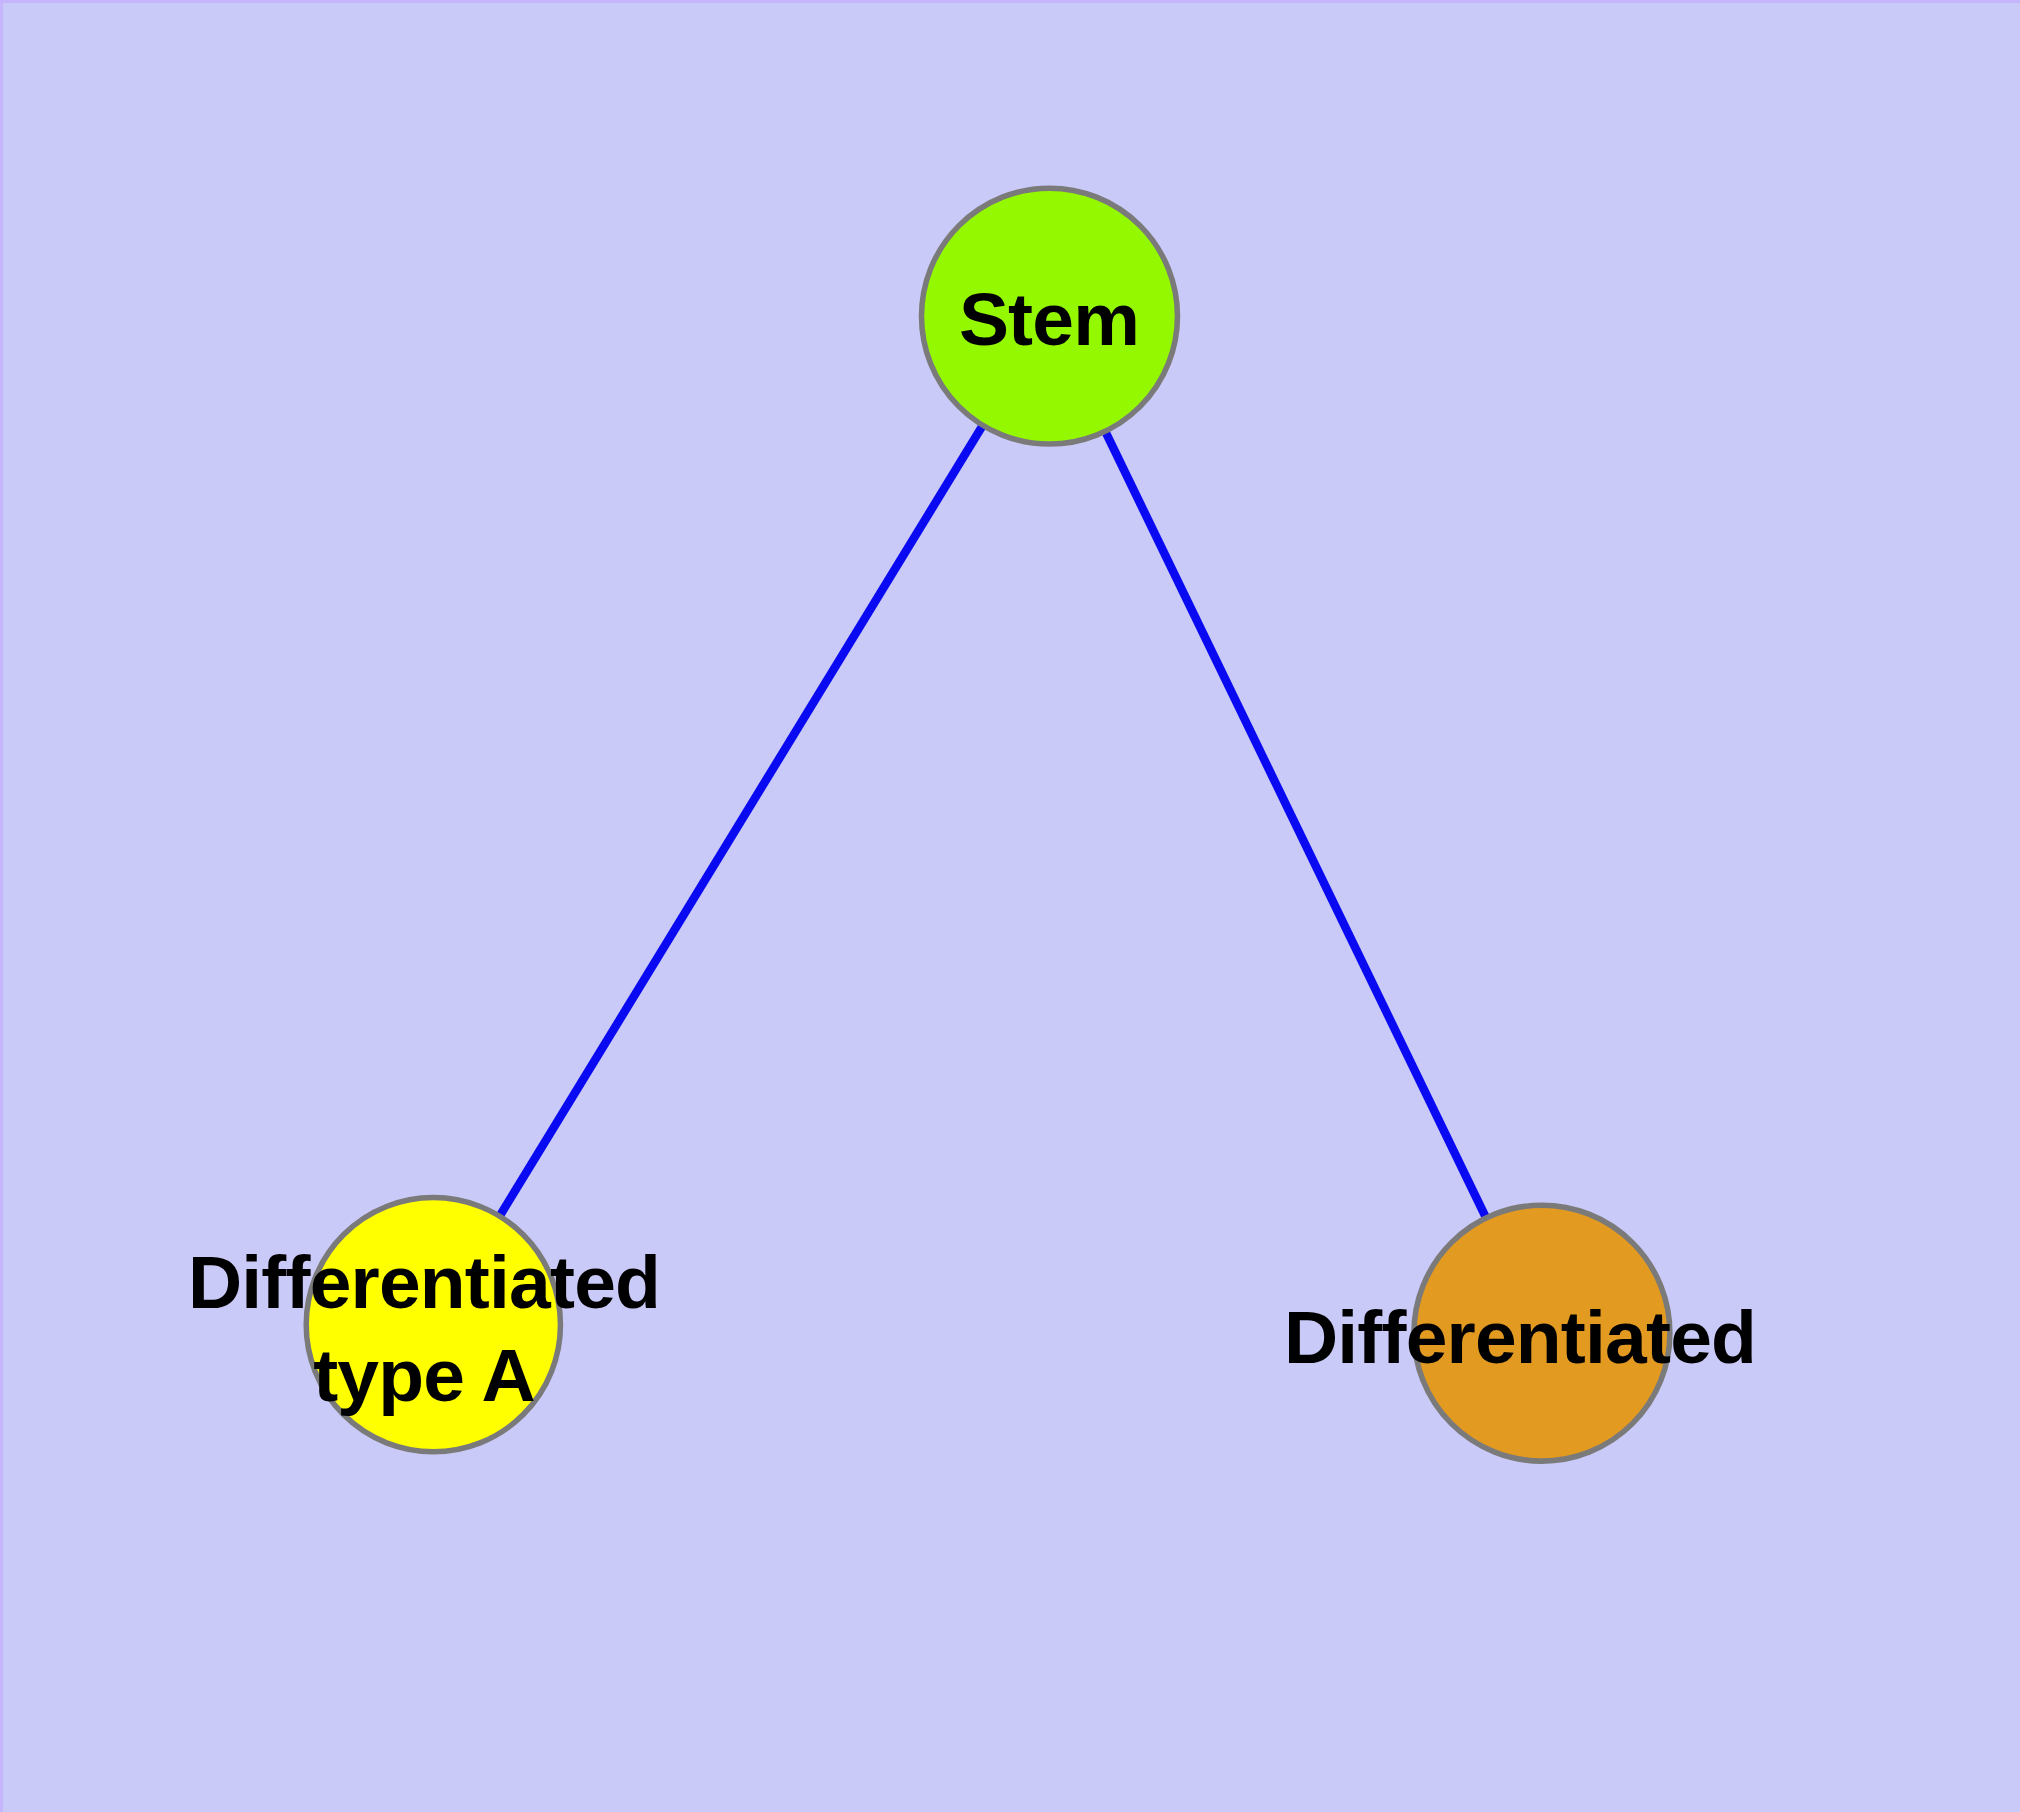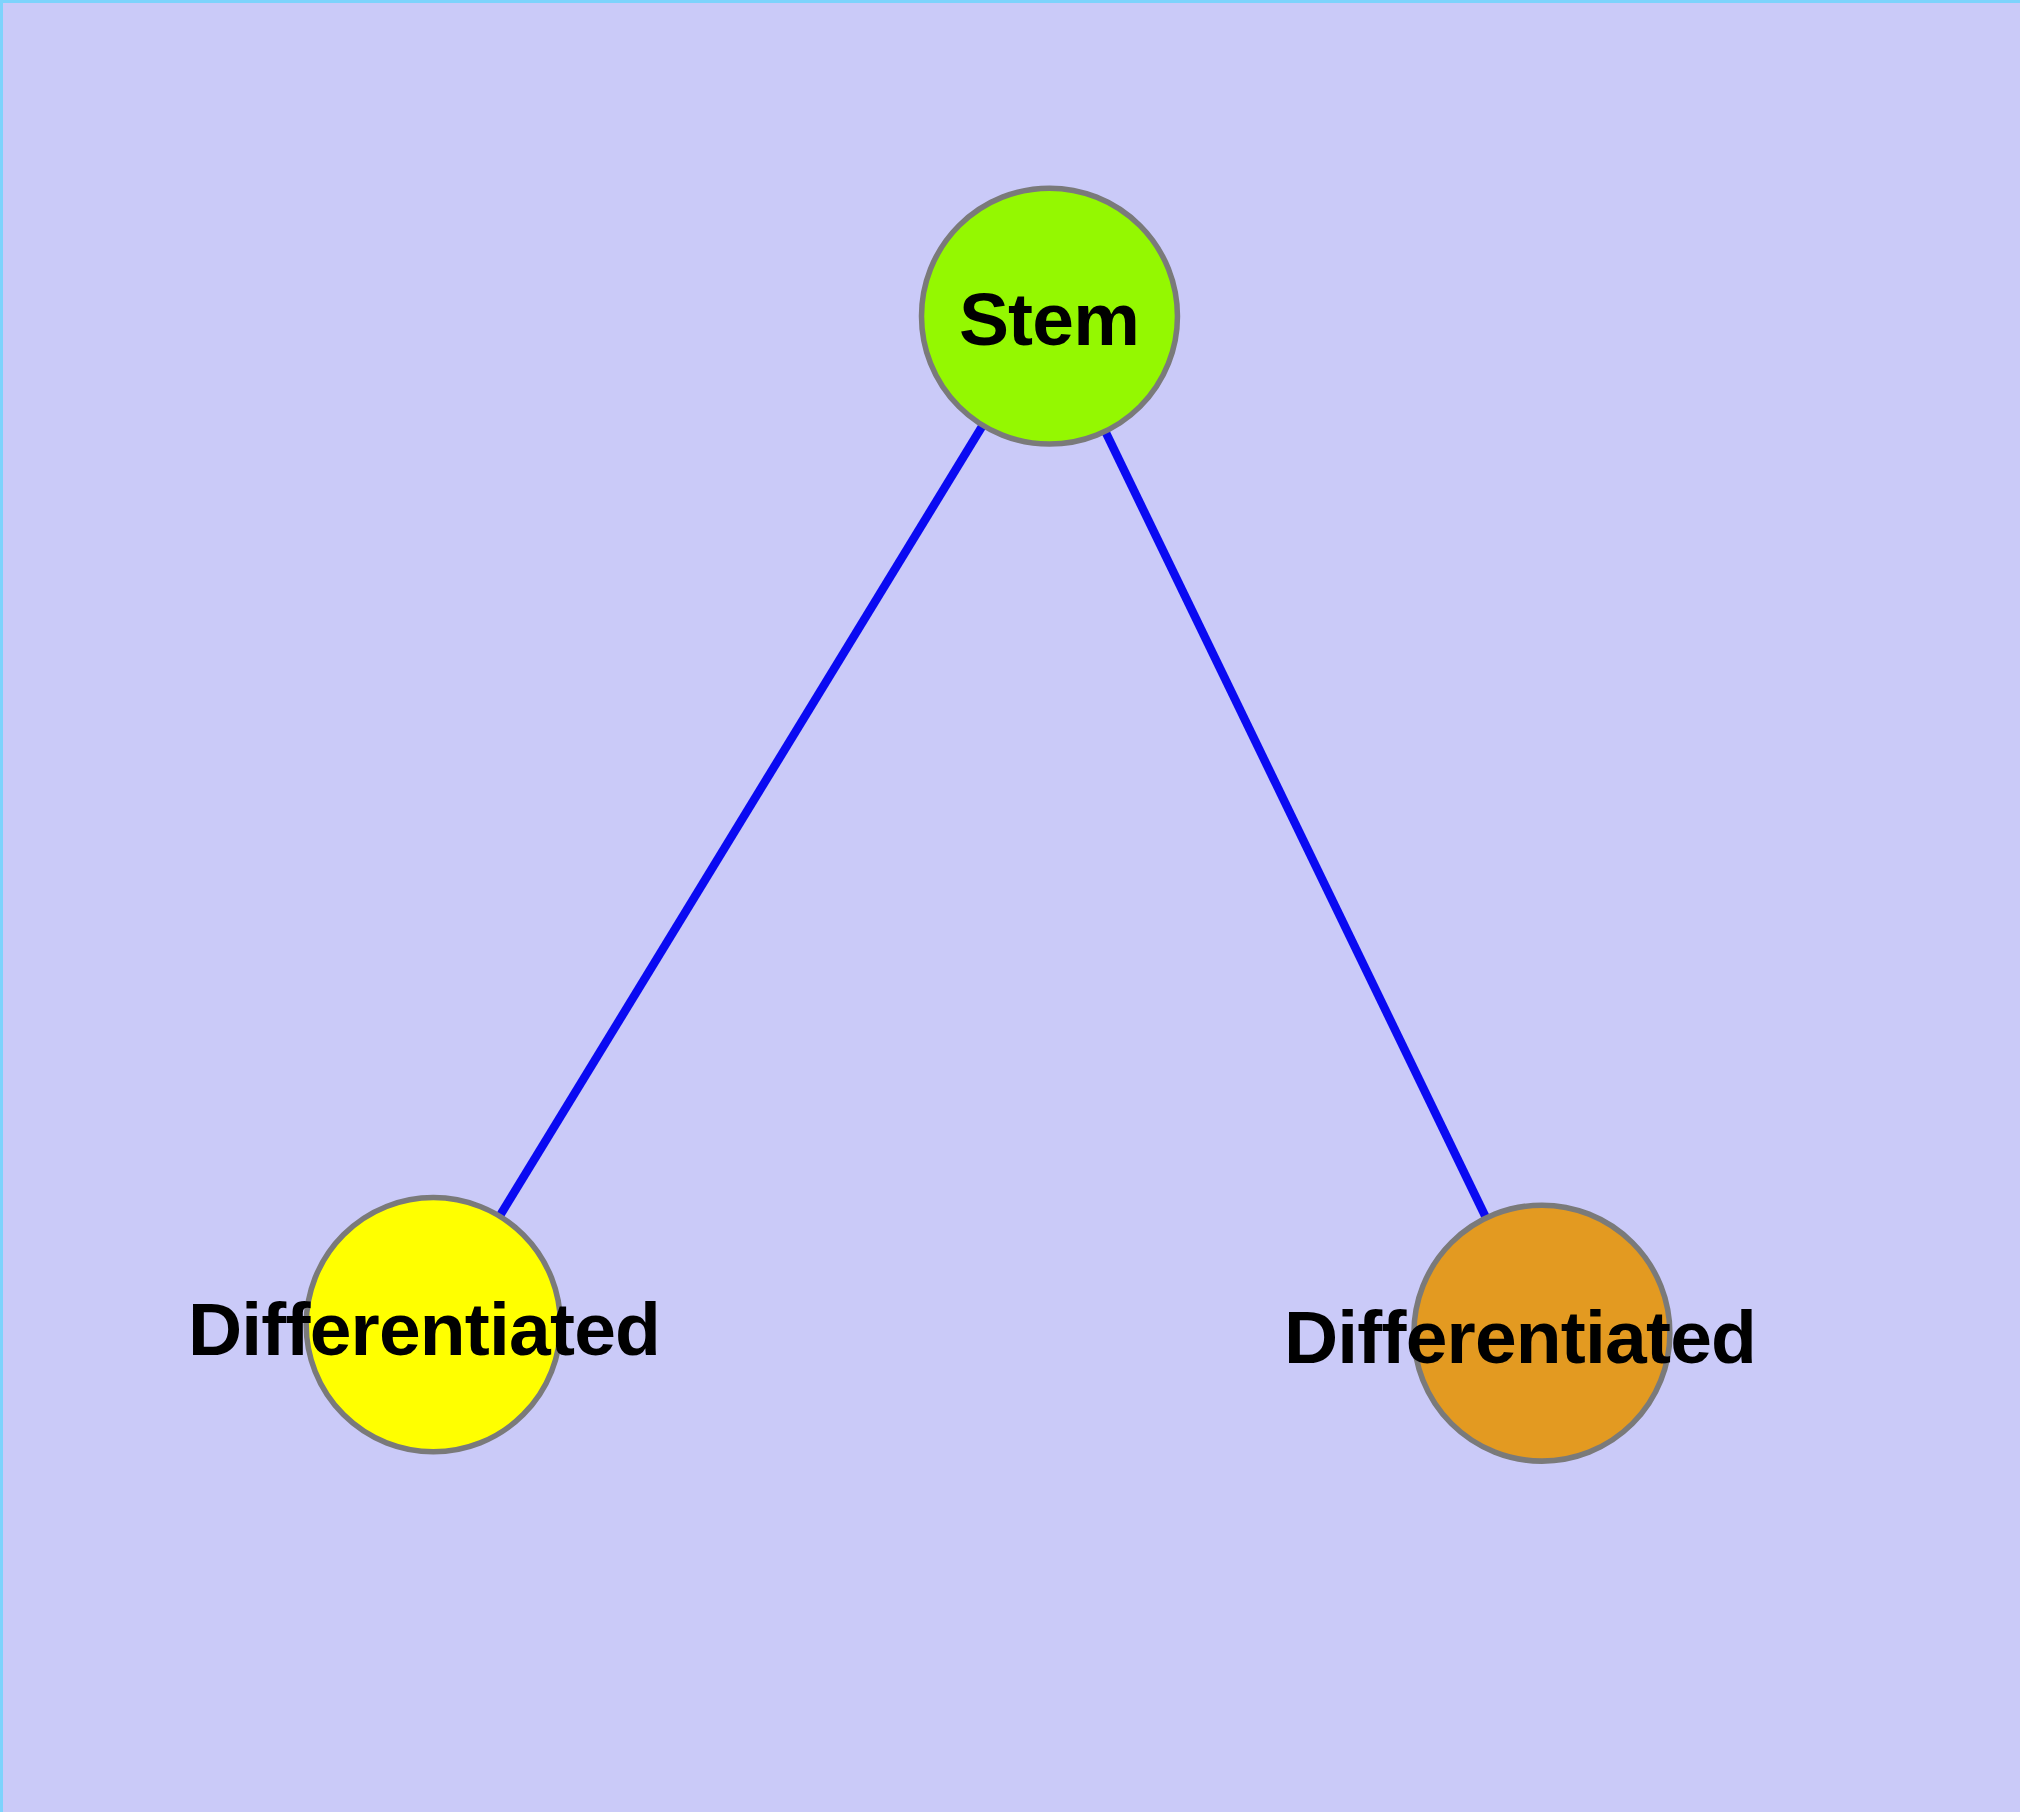--- a/index.html
+++ b/index.html
@@ -5,21 +5,21 @@
   html, body {
     margin: 0;
     padding: 0;
     background: #ffffff;
   }
   .stage {
     position: relative;
     width: 2021px;
     height: 1812px;
     overflow: hidden;
-    background: #7dd3fc;
+    background: #c4b5fd;
     font-family: "Liberation Sans", sans-serif;
   }
   .canvas {
     position: absolute;
     left: 2.5px;
     top: 3.4px;
     right: 0;
     bottom: 0;
     
     background: #CACAF8;
@@ -69,19 +69,20 @@
     <circle class="node-circle" cx="511" cy="1563" r="150" fill="#FFFF00"></circle>
     <circle class="node-circle" cx="1819" cy="1573" r="151" fill="#E39A21"></circle>
   </svg>
 
   <div class="node-label" style="left:1049px; top:319px;">
     <span class="line">Stem</span>
   </div>
 
   <div class="node-label" style="left:424px; top:1329px;">
     <span class="line">Differentiated</span>
+    <span class="line">type A</span>
   </div>
 
   <div class="node-label" style="left:1520px; top:1337px;">
     <span class="line">Differentiated</span>
   </div>
 </div>
 
 
 </body></html>

